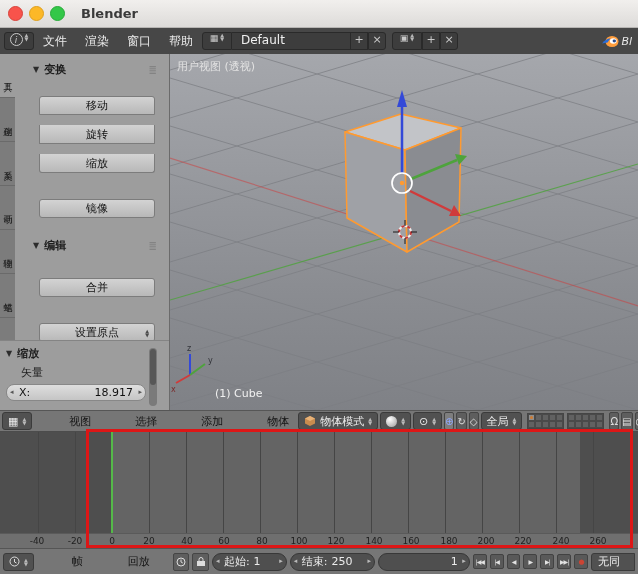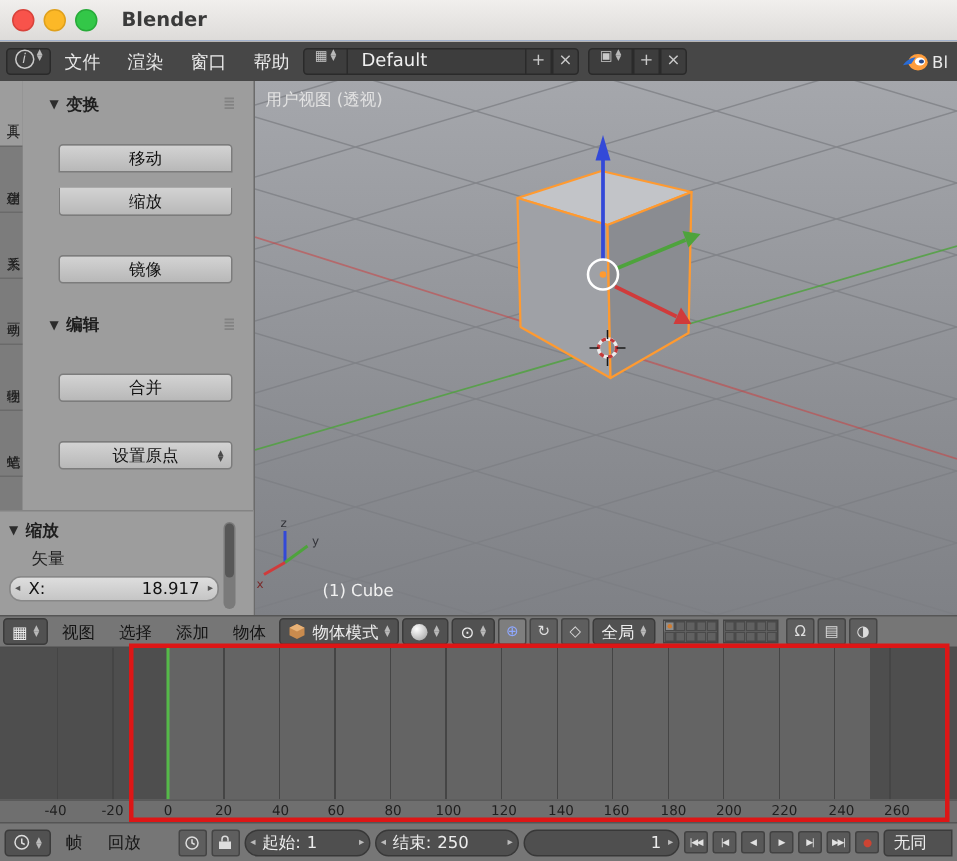--- a/index.html
+++ b/index.html
@@ -1,21 +1,21 @@
 <!DOCTYPE html>
 <html style="--selection-outline: #ff9a30; --current-frame: #55b949; --annotation: #dd1616; --axis-x: #d03b3b; --axis-y: #4ea33c; --axis-z: #3349d8;"><head>
 <meta charset="utf-8">
 <style>
   :root{
     --selection-outline:#ff9a30; --current-frame:#55b949; --annotation:#dd1616;
     --axis-x:#d03b3b; --axis-y:#4ea33c; --axis-z:#3349d8;
   }
   *{box-sizing:border-box;margin:0;padding:0;}
   body{font-family:"DejaVu Sans","Liberation Sans",sans-serif;background:#666;}
-  .screen{position:relative;width:638px;height:574px;background:#3b82f6;overflow:hidden;}
+  .screen{position:relative;width:638px;height:574px;background:#e5e5e5;overflow:hidden;}
 
   
   .titlebar{position:absolute;top:0;left:0;right:0;height:28px;background:linear-gradient(#f1efed,#dddbd9);border-bottom:1px solid #b7b5b3;display:flex;align-items:center;}
   .tl{width:15px;height:15px;border-radius:50%;margin-left:6px;}
   .tl.red{margin-left:8px;background:#f8534b;border:1px solid #d8423a;}
   .tl.yellow{background:#fcb827;border:1px solid #dfa01c;}
   .tl.green{background:#33c748;border:1px solid #27ab39;}
   .win-title{margin-left:16px;font-weight:bold;font-size:13px;color:#3a3a3a;}
 
   
@@ -36,21 +36,21 @@
   .g-pivot::before{content:"⊙";}
   .g-move::before{content:"⊕";}
   .g-rot::before{content:"↻";}
   .g-scale::before{content:"◇";}
   .g-magnet::before{content:"Ω";}
   .g-r1::before{content:"▤";}
   .g-r2::before{content:"◑";}
   .plus::before{content:"+";}
   .xmark::before{content:"×";}
   .spacer{flex:1;}
-  .bl-text{font-size:11px;color:#e9e9e9;margin:0 2px 0 2px;white-space:nowrap;}
+  .bl-text{font-size:11px;color:#e9e9e9;margin:0 2px 0 2px;white-space:nowrap;font-style:italic;}
 
   
   .toolshelf{position:absolute;top:54px;left:0;width:170px;height:356px;background:#9d9d9d;border-right:1px solid #6b6b6b;}
   .tabstrip{position:absolute;left:0;top:0;bottom:0;width:15px;background:#7c7c7c;}
   .vtab{width:15px;height:44px;display:flex;align-items:center;justify-content:center;writing-mode:vertical-rl;text-orientation:upright;font-size:9px;color:#1f1f1f;background:#7c7c7c;border-bottom:1px solid #6a6a6a;}
   .vtab.active{background:#9d9d9d;}
   .panels{position:absolute;left:15px;right:0;top:0;bottom:70px;padding:5px 8px 0 18px;overflow:hidden;}
   .phead{display:flex;align-items:center;gap:5px;height:20px;font-size:11px;font-weight:bold;color:#1e1e1e;}
   .tri{font-size:8px;color:#2c2c2c;}
   .tri::before{content:"▼";}
@@ -73,21 +73,21 @@
   .sarr.r{right:3px;}.sarr.r::before{content:"▸";}
   .vscroll{position:absolute;right:12px;bottom:4px;width:8px;height:58px;border-radius:4px;background:#7a7a7a;}
   .vscroll i{display:block;width:6px;margin:1px;height:36px;border-radius:3px;background:#575757;}
 
   
   .viewport{position:absolute;left:170px;top:54px;width:468px;height:356px;background:linear-gradient(180deg,#a5a7ac,#8b8d92 65%,#7f8186);}
   .viewport svg{position:absolute;inset:0;}
 
   
   .vheader{position:absolute;top:410px;left:0;right:0;height:22px;background:#767676;border-top:1px solid #565656;border-bottom:1px solid #4c4c4c;display:flex;align-items:center;gap:2px;padding:0 2px;font-size:11px;color:#151515;overflow:hidden;}
-  .hmenu{padding:0 7px;white-space:nowrap;}
+  .hmenu{padding:0 7px;white-space:nowrap;margin-left:28px;}
   .dd{height:18px;background:#515151;border:1px solid #3b3b3b;border-radius:3px;color:#ececec;display:flex;align-items:center;gap:4px;padding:0 5px;font-size:11px;white-space:nowrap;}
   .ibtn{width:19px;height:18px;background:#5e5e5e;border:1px solid #454545;border-radius:2px;display:flex;align-items:center;justify-content:center;font-size:10px;color:#ddd;}
   .ibtn.on{background:#7e7e7e;}
   .blue{color:#8fa8ff;}
   .layers{display:flex;gap:3px;margin:0 3px;}
   .lgrid{display:grid;grid-template-columns:repeat(5,7px);grid-auto-rows:7px;border:1px solid #454545;}
   .lgrid i{background:#616161;box-shadow:inset 0 0 0 1px #4a4a4a;}
   .lgrid i.on{background:#8e8e8e;position:relative;}
   .lgrid i.on::after{content:"";position:absolute;inset:2px;border-radius:50%;background:#cf7b30;}
   .sphere{width:11px;height:11px;border-radius:50%;background:radial-gradient(circle at 35% 30%,#ffffff,#9a9a9a);}
@@ -170,20 +170,21 @@
     </div>
     <div class="panels">
       <div class="phead">
         <span class="tri"></span>
         <span>变换</span>
         <span class="grip"></span>
       </div>
       <div class="pgap"></div>
       <div class="stack">
         <div class="tbtn">移动</div>
+        <div class="tbtn">旋转</div>
         <div class="tbtn">缩放</div>
       </div>
       <div class="sgap"></div>
       <div class="tbtn single">镜像</div>
       <div class="pgap"></div>
       <div class="phead">
         <span class="tri"></span>
         <span>编辑</span>
         <span class="grip"></span>
       </div>

